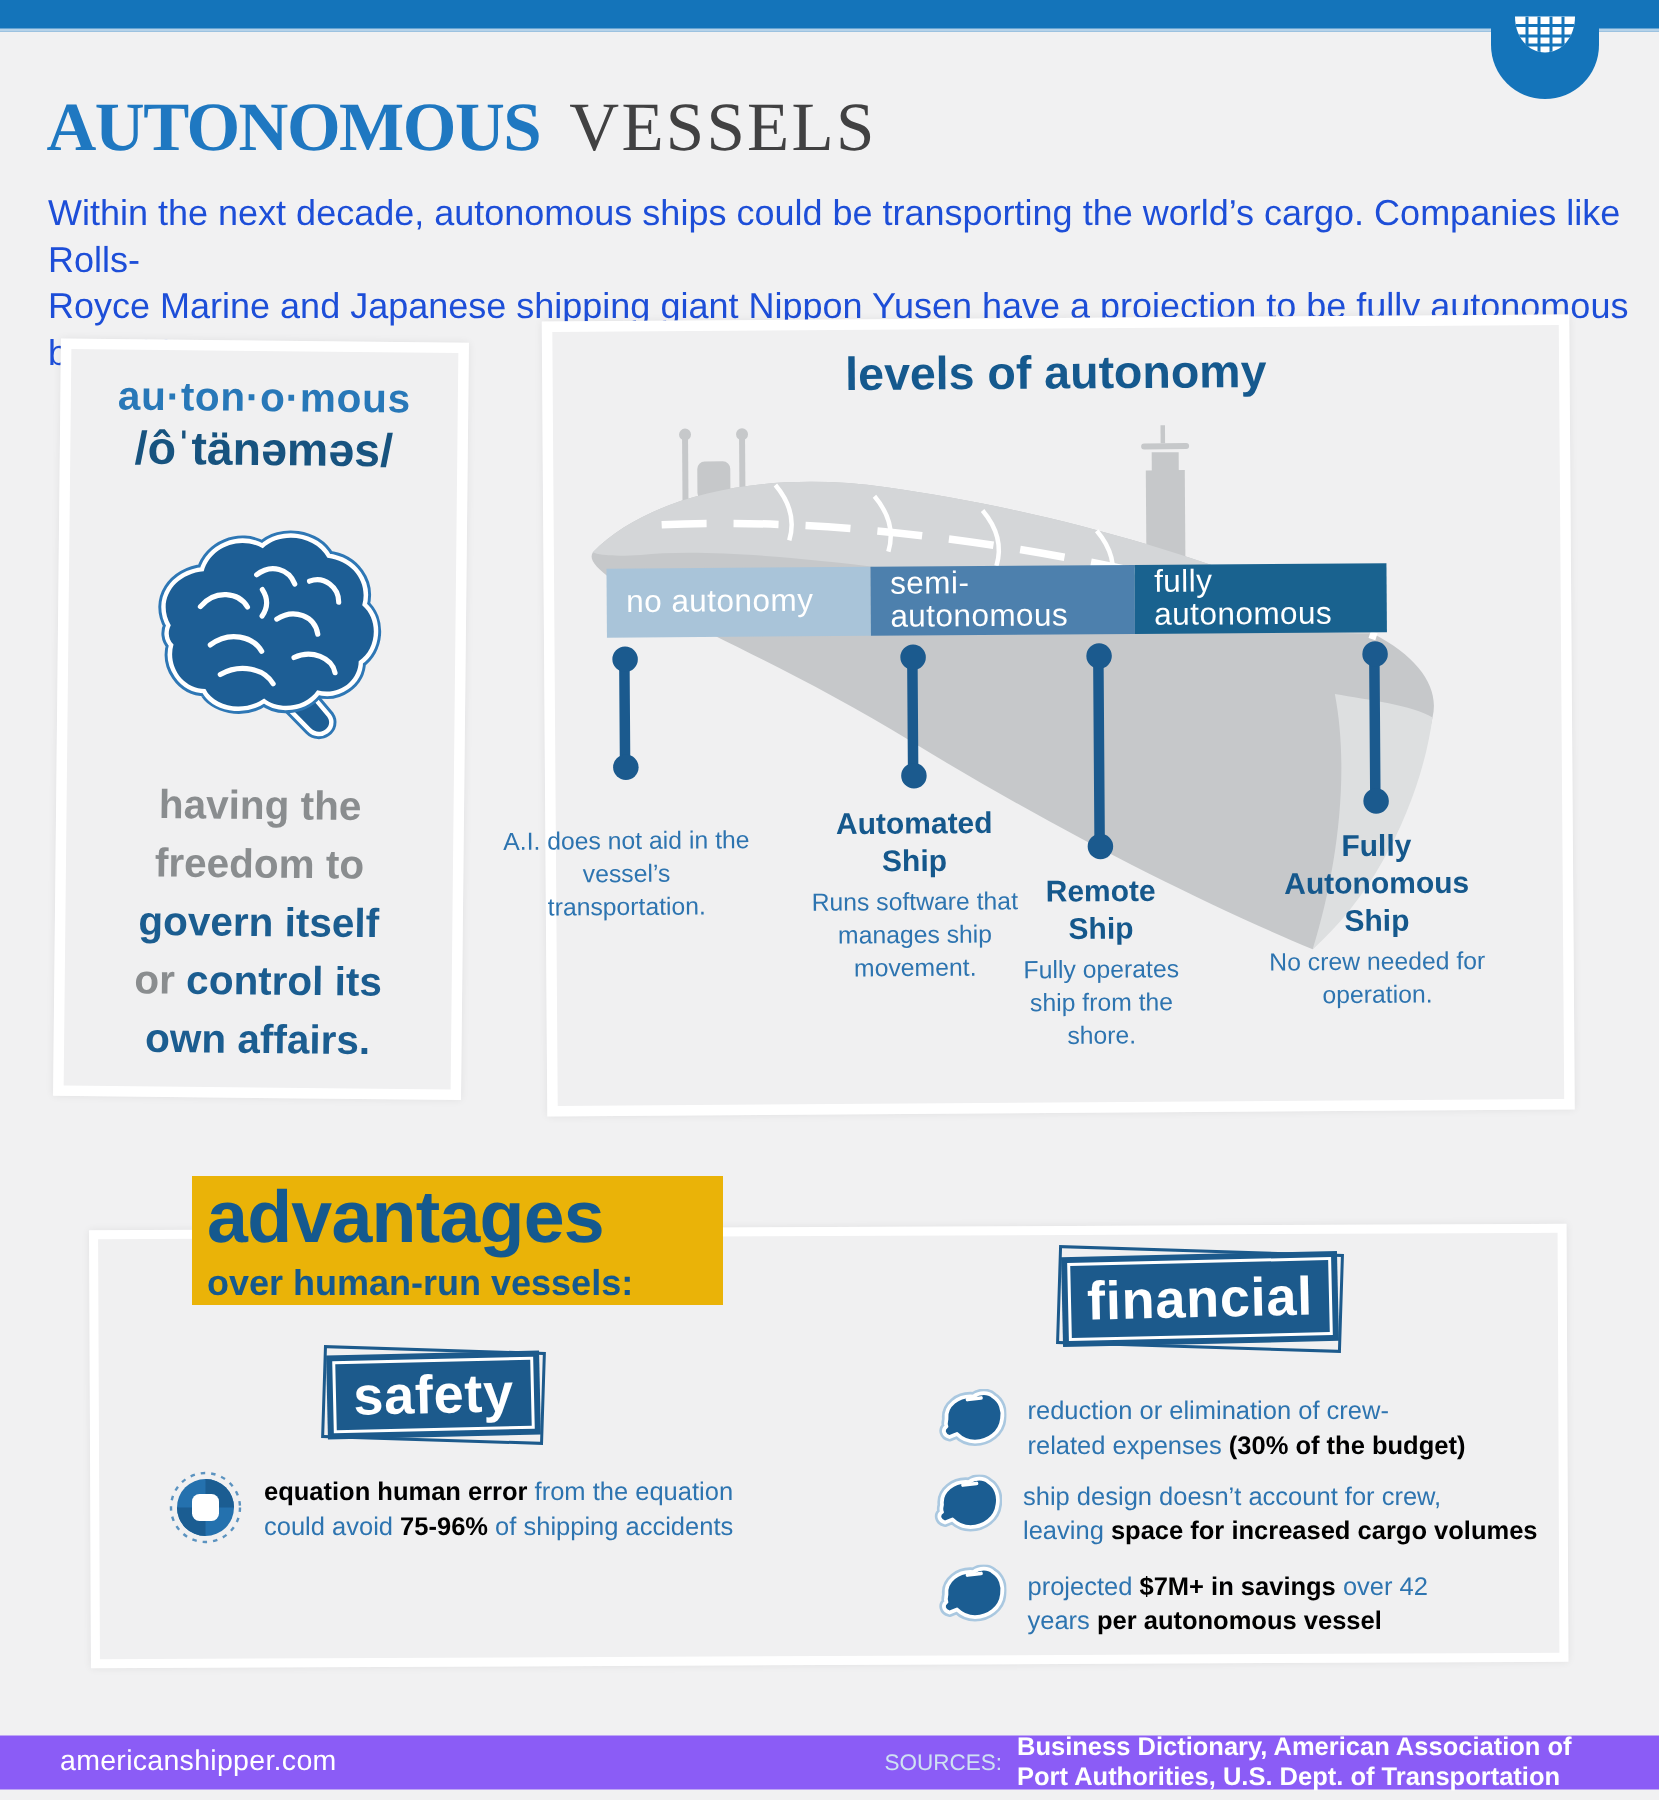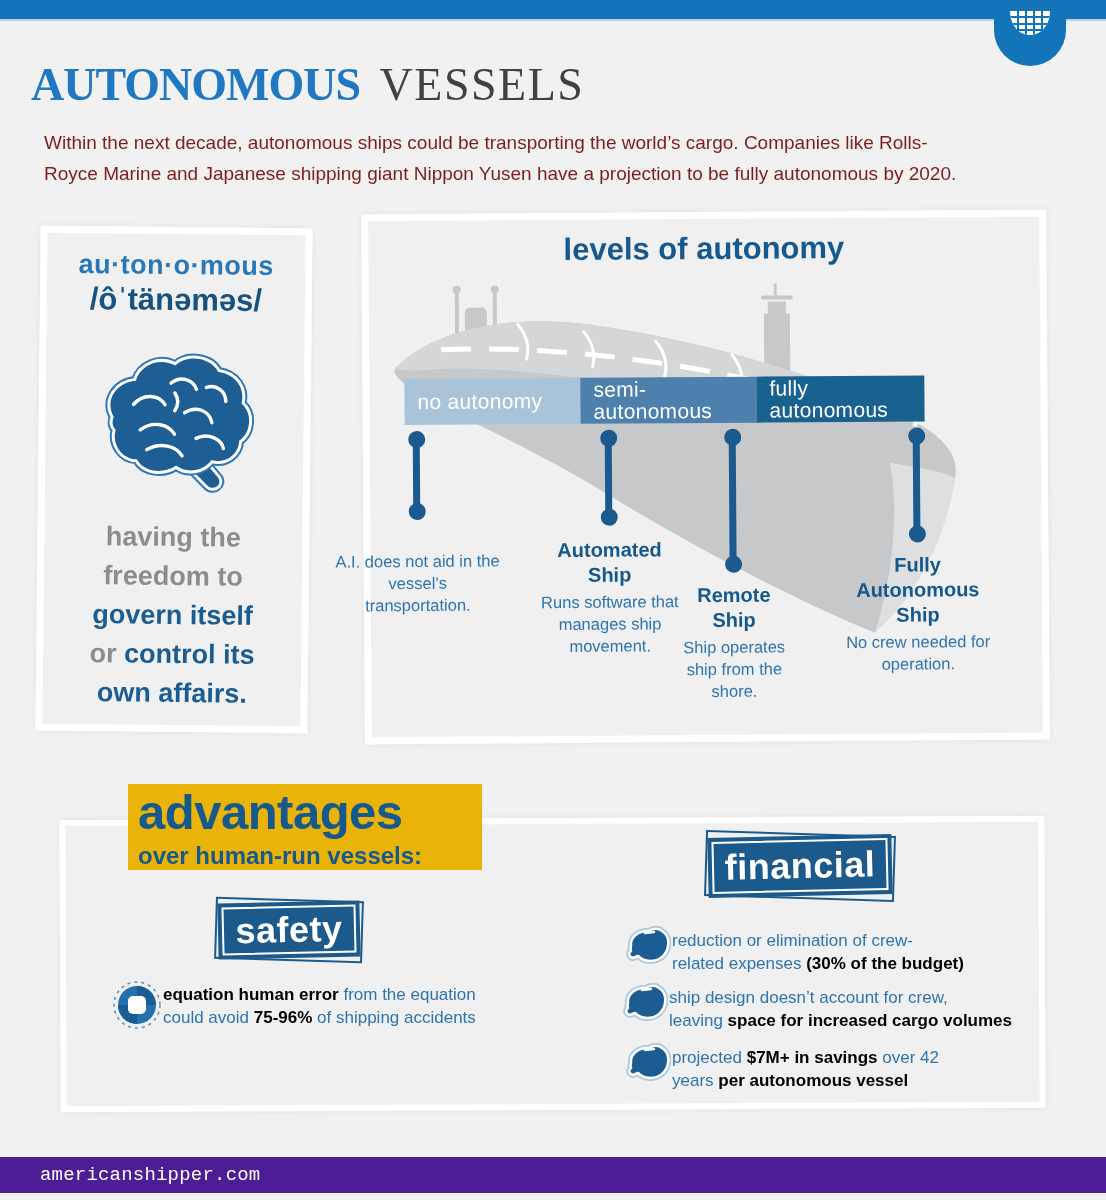--- a/index.html
+++ b/index.html
@@ -10,22 +10,22 @@
   .topbar{position:absolute;left:0;top:0;width:1106px;height:19px;background:#1474ba;
           border-bottom:2px solid #b5d2e9;}
   .ribbon{position:absolute;left:994px;top:0;width:72px;height:66px;background:#1474ba;
           border-radius:0 0 36px 36px;display:flex;justify-content:center;align-items:flex-start;
           padding-top:9px;box-sizing:border-box;z-index:3;}
 
   
   .main-title{position:absolute;left:31px;top:58px;font-size:46px;white-space:nowrap;font-family:Liberation Serif, serif;}
   .t1{font-weight:800;color:#1f78c1;letter-spacing:-1px;}
   .t2{font-weight:300;color:#414142;letter-spacing:1.5px;margin-left:8px;}
-  .intro{position:absolute;left:44px;top:127px;width:1055px;font-size:19px;font-weight:500;
-         color:#7f1d1d;line-height:31px;}
+  .intro{position:absolute;left:32px;top:127px;width:1055px;font-size:24px;font-weight:500;
+         color:#1d4ed8;line-height:31px;}
 
   
   .panel{position:absolute;background:#f0f0f1;border:7px solid #fff;box-sizing:border-box;
          box-shadow:0 0 6px rgba(0,0,0,0.07);}
   .def-panel{left:38px;top:227px;width:272px;height:505px;transform:rotate(0.6deg);}
   .levels-panel{left:363px;top:212px;width:685px;height:530px;transform:rotate(-0.4deg);}
 
   
   .def-word{margin-top:16px;text-align:center;font-size:27px;font-weight:700;color:#2878b8;letter-spacing:0.5px;}
   .def-ipa{text-align:center;font-size:31px;font-weight:700;color:#17537f;margin-top:1px;}
@@ -69,31 +69,31 @@
 
   .stamp{position:absolute;z-index:2;}
   .stamp::before{content:'';position:absolute;inset:-3px;border:2px solid #1c5a8c;transform:rotate(1.8deg);}
   .stamp-body{position:absolute;inset:0;background:#1c5a8c;transform:rotate(-1.3deg);
               display:flex;align-items:center;justify-content:center;}
   .stamp-body::after{content:'';position:absolute;inset:4px;border:2px solid #fff;}
   .stamp-text{font-size:36px;font-weight:700;color:#fff;letter-spacing:0.5px;}
   .stamp-safety{left:218px;top:902px;width:142px;height:56px;}
   .stamp-financial{left:708px;top:836px;width:184px;height:60px;}
 
-  .bullet{position:absolute;display:flex;align-items:flex-start;gap:1px;z-index:2;}
+  .bullet{position:absolute;display:flex;align-items:flex-start;gap:14px;z-index:2;}
   .bullet-text{font-size:17px;color:#2d74b0;font-weight:500;line-height:23px;padding-top:3px;}
   .bullet-text .b{color:#000000;font-weight:700;}
   .safety-bullet{left:112px;top:980px;}
   .fin1{left:625px;top:926px;}
   .fin2{left:622px;top:983px;}
   .fin3{left:625px;top:1043px;}
 
   
-  .footer{position:absolute;left:0;top:1157px;width:1106px;height:36px;background:#4c1d95;
-          color:#fff;display:flex;align-items:center;box-sizing:border-box;font-family:Liberation Mono, monospace;}
+  .footer{position:absolute;left:0;top:1157px;width:1106px;height:36px;background:#8b5cf6;
+          color:#fff;display:flex;align-items:center;box-sizing:border-box;}
   .footer-site{margin-left:40px;font-size:19px;font-weight:500;letter-spacing:0.2px;color:#fff;text-decoration:none;}
   .footer-sources{margin-left:auto;margin-right:36px;display:flex;align-items:center;gap:10px;}
   .sources-label{font-size:15px;color:#cfe2f2;}
   .sources-text{font-size:17px;font-weight:700;width:392px;line-height:20px;}
 </style>
 </head>
 <body>
 
 <div class="page">
 
@@ -204,21 +204,21 @@
     <div class="stage st1">
 
       <div class="stage-desc">A.I. does not aid in the vessel’s transportation.</div>
     </div>
     <div class="stage st2">
       <div class="stage-title">Automated Ship</div>
       <div class="stage-desc">Runs software that manages ship movement.</div>
     </div>
     <div class="stage st3">
       <div class="stage-title">Remote Ship</div>
-      <div class="stage-desc">Ship operates ship from the shore.</div>
+      <div class="stage-desc">Fully operates ship from the shore.</div>
     </div>
     <div class="stage st4">
       <div class="stage-title">Fully Autonomous Ship</div>
       <div class="stage-desc">No crew needed for operation.</div>
     </div>
   </div>
 
   <div class="adv-box"></div>
   <div class="adv-header">
     <div class="adv-title">advantages</div>
@@ -278,15 +278,19 @@
         <path d="M6 20 C5 11 14 4 24 5 C28 2 34 2 37 5 C42 8 44 14 43 20 C42 29 34 35 25 35 C20 35 16 33 13 30 L8 32 C4 31 3 27 6 25 C5 23 6 21 6 20 Z" fill="none" stroke="#aac8e0" stroke-width="6" stroke-linejoin="round"></path>
         <path d="M6 20 C5 11 14 4 24 5 C28 2 34 2 37 5 C42 8 44 14 43 20 C42 29 34 35 25 35 C20 35 16 33 13 30 L8 32 C4 31 3 27 6 25 C5 23 6 21 6 20 Z" fill="#1b5d92" stroke="#fff" stroke-width="2.5" stroke-linejoin="round"></path>
         <path d="M20 7 L29 6" stroke="#fff" stroke-width="2.5" stroke-linecap="round"></path>
       </svg>
     </span>
     <div class="bullet-text rich"><span>projected </span><span class="b">$7M+ in savings</span><span> over 42</span><br><span>years </span><span class="b">per autonomous vessel</span></div>
   </div>
 
   <div class="footer">
     <a href="#" class="footer-site">americanshipper.com</a>
+    <div class="footer-sources">
+      <span class="sources-label">SOURCES:</span>
+      <span class="sources-text">Business Dictionary, American Association of Port Authorities, U.S. Dept. of Transportation</span>
+    </div>
   </div>
 
 </div>
 
 </body></html>

